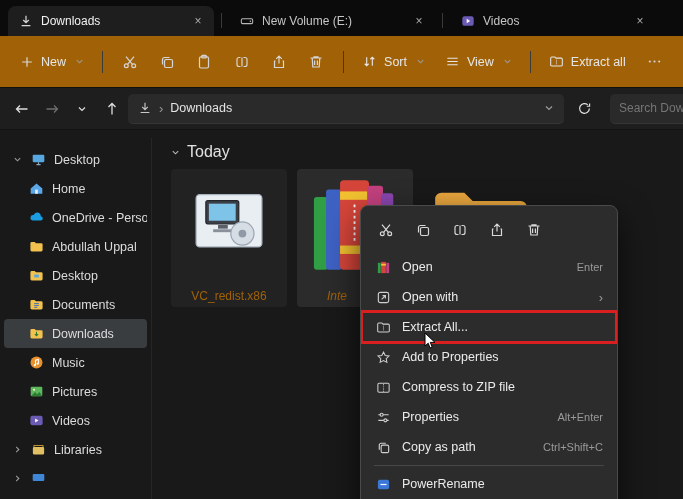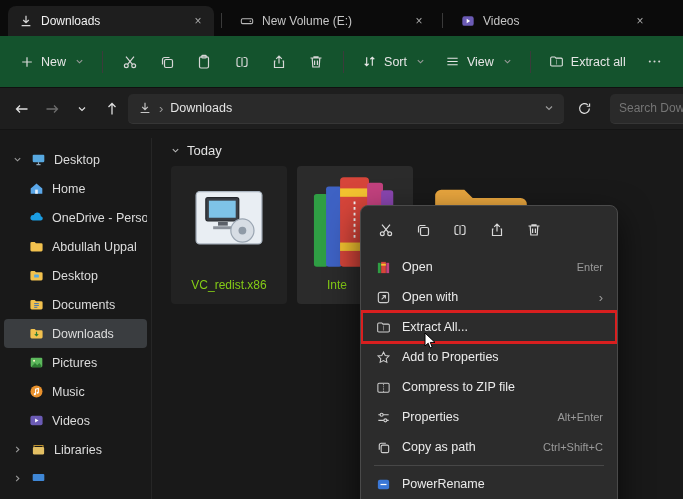--- a/index.html
+++ b/index.html
@@ -32,21 +32,21 @@
   .tab-sep { width: 1px; height: 15px; background: #3a3a3a; margin: 0 7px 8px; }
   .tab-close {
     margin-left: auto; width: 20px; height: 20px;
     display: flex; align-items: center; justify-content: center;
     color: #a8a8a8; font-size: 12px; border-radius: 4px;
   }
 
   
   .toolbar {
     position: absolute; top: 36px; left: 0; right: 0; height: 52px;
-    background: #14532d;
+    background: #a16207;
     display: flex; align-items: center; padding: 0 10px;
     border-bottom: 1px solid #101010;
   }
   .tbtn {
     display: flex; align-items: center; gap: 7px;
     padding: 8px 10px; border-radius: 5px;
     color: #e6e6e6; white-space: nowrap;
   }
   .icon-btn {
     width: 40px; height: 36px;
@@ -101,31 +101,31 @@
   }
   .side-item .chevbox { width: 11px; display: flex; justify-content: center; color: #9a9a9a; flex: 0 0 auto; }
   .side-item.child { padding-left: 25px; }
   .side-item.selected { background: #3a3d40; }
   .side-icon { flex: 0 0 auto; }
 
   
   .content { position: absolute; top: 130px; left: 153px; right: 0; bottom: 0; background: #191919; }
   .group-header {
     display: flex; align-items: center; gap: 7px;
-    padding: 13px 0 2px 18px; font-size: 13px; color: #e2e2e2;
+    padding: 13px 0 2px 18px; font-size: 16px; color: #e2e2e2;
   }
   .tiles { display: flex; gap: 10px; padding: 6px 0 0 18px; }
   .tile {
     width: 116px; height: 138px; border-radius: 4px;
     display: flex; flex-direction: column; align-items: center; padding-top: 4px;
   }
   .tile.faint { background: rgba(255,255,255,0.04); }
-  .tile.selected { background: rgba(255,255,255,0.08); }
+  .tile.selected { background: rgba(255,255,255,0.08); font-style: italic; }
   .icon-wrap { height: 104px; display: flex; align-items: center; justify-content: center; }
-  .tile-label { font-size: 12px; color: #84cc16; margin-top: 4px; width: 100%; text-align: center; }
+  .tile-label { font-size: 12px; color: #a16207; margin-top: 12px; width: 100%; text-align: center; }
   .tile-label.left { text-align: left; padding-left: 30px; }
 
   
   .context-menu {
     position: absolute; left: 360px; top: 205px; width: 258px; height: 320px;
     background: #2c2c2c; border: 1px solid #4a4a4a; border-radius: 8px;
     box-shadow: 0 12px 32px rgba(0,0,0,0.65);
     padding: 6px 4px 4px; z-index: 10; overflow: hidden;
   }
   .cm-iconrow { display: flex; gap: 3px; padding: 2px 4px 6px; height: 40px; align-items: center; }
@@ -427,38 +427,38 @@
           <path d="M1.5 4.6A1.4 1.4 0 0 1 2.9 3.2h3.2l1.3 1.3h5.7A1.4 1.4 0 0 1 14.5 5.9v5.9a1.4 1.4 0 0 1-1.4 1.4H2.9a1.4 1.4 0 0 1-1.4-1.4z" fill="#f2c14e"></path>
           <path d="M8 6.2v4M6.2 8.6 8 10.4l1.8-1.8" stroke="#2e7d32" stroke-width="1.2" fill="none"></path>
         </svg>
     </span>
     <span>Downloads</span>
   </div>
 
   <div class="side-item child">
     <span class="side-icon">
       <svg viewBox="0 0 16 16" width="15" height="15">
-          <rect x="1.8" y="3" width="12.4" height="10" rx="1.2" fill="#5cb85c"></rect>
-          <circle cx="5.4" cy="6.2" r="1.1" fill="#fff7cc"></circle>
-          <path d="M3 12l3.4-3.6 2.4 2.4 2.2-2.2 2.2 2.6v1.8H3z" fill="#2e7d32"></path>
-        </svg>
-    </span>
-    <span>Pictures</span>
-  </div>
-
-  <div class="side-item child">
-    <span class="side-icon">
-      <svg viewBox="0 0 16 16" width="15" height="15">
           <circle cx="8" cy="8" r="6.4" fill="#e8912d"></circle>
           <path d="M7 10.8V5.6l3-.8v4.6" stroke="#fff" stroke-width="1.1" fill="none"></path>
           <circle cx="6.2" cy="10.8" r="1.1" fill="#fff"></circle>
           <circle cx="9.2" cy="9.4" r="1.1" fill="#fff"></circle>
         </svg>
     </span>
     <span>Music</span>
+  </div>
+
+  <div class="side-item child">
+    <span class="side-icon">
+      <svg viewBox="0 0 16 16" width="15" height="15">
+          <rect x="1.8" y="3" width="12.4" height="10" rx="1.2" fill="#5cb85c"></rect>
+          <circle cx="5.4" cy="6.2" r="1.1" fill="#fff7cc"></circle>
+          <path d="M3 12l3.4-3.6 2.4 2.4 2.2-2.2 2.2 2.6v1.8H3z" fill="#2e7d32"></path>
+        </svg>
+    </span>
+    <span>Pictures</span>
   </div>
 
   <div class="side-item child">
     <span class="side-icon">
       <svg viewBox="0 0 16 16" width="15" height="15">
           <rect x="1.5" y="3" width="13" height="10" rx="2" fill="#6b5bb5"></rect>
           <path d="M6.5 5.8v4.4l3.6-2.2z" fill="#fff"></path>
         </svg>
     </span>
     <span>Videos</span>

